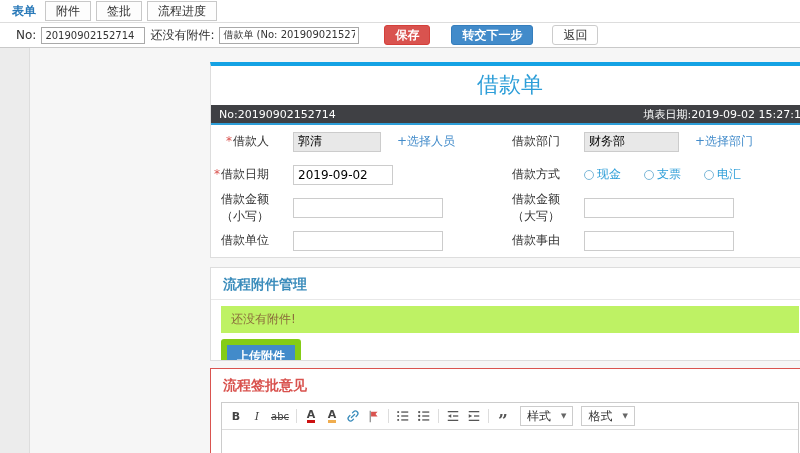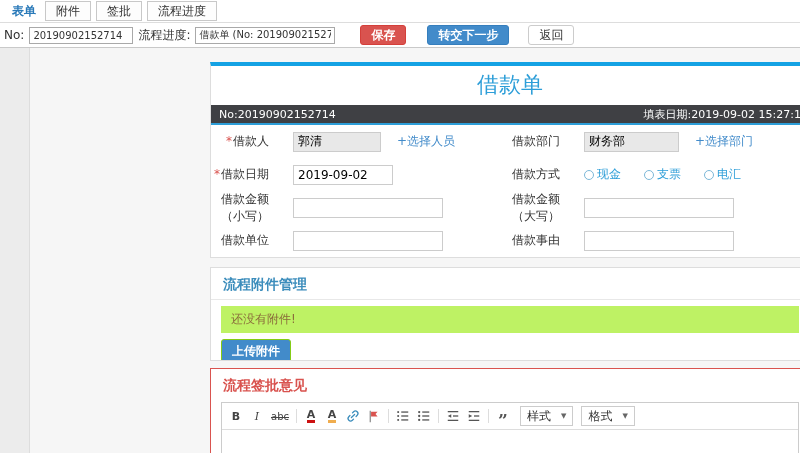--- a/index.html
+++ b/index.html
@@ -9,21 +9,21 @@
 
   
   .tabs { position:absolute; top:0; left:0; width:800px; height:23px; background:#fff;
     border-bottom:1px solid #ddd; display:flex; align-items:center; padding-left:8px; gap:5px; }
   .tab { padding:2px 10px; border:1px solid #c8c8c8; background:#fdfdfd; color:#333;
     cursor:pointer; font-size:12px; line-height:14px; }
   .tab.active { border:none; background:transparent; color:#2a7ab9; font-weight:bold; padding:2px 4px; }
 
   
   .toolbar { position:absolute; top:23px; left:0; width:800px; height:25px; background:#fff;
-    border-bottom:1px solid #c9c9c9; display:flex; align-items:center; padding-left:4px; gap:5px; }
+    border-bottom:1px solid #c9c9c9; display:flex; align-items:center; padding-left:16px; gap:5px; }
   .tlabel { font-size:12px; color:#333; white-space:nowrap; }
   .tinput { height:17px; border:1px solid #a9a9a9; font-size:10px; padding:0 3px; font-family:inherit; color:#333; }
   #no-input { width:104px; }
   #name-input { width:140px; }
   .btn { border:1px solid transparent; border-radius:3px; font-size:12px; line-height:14px;
     padding:2px 10px; cursor:pointer; font-family:inherit; font-weight:bold; white-space:nowrap; }
   .btn-danger { background:#d9534f; border-color:#d43f3a; color:#fff; margin-left:20px; }
   .btn-primary { background:#428bca; border-color:#357ebd; color:#fff; margin-left:16px; }
   .btn-default { background:#fff; border-color:#ccc; color:#333; margin-left:14px; font-weight:normal; }
 
@@ -50,21 +50,21 @@
   .star { color:#d9534f; margin-right:1px; }
   .radio-opt { display:flex; align-items:center; gap:3px; color:#2d9ed8; cursor:pointer; margin-right:7px; }
   .radio-circle { width:10px; height:10px; border:1px solid #7db8d8; border-radius:50%; background:#fff; display:inline-block; }
 
   
   #attach-panel { top:219px; height:94px; overflow:hidden; }
   .panel-heading { padding:8px 12px 7px; font-size:14px; font-weight:bold; line-height:16px; }
   .panel-heading.blue { color:#3c8dbc; border-bottom:1px solid #e8e8e8; }
   .panel-heading.red { color:#d9534f; }
   .empty-msg { margin:6px 10px; background:#bef264; color:#8a6d3b; padding:6px 10px; font-size:12px; line-height:15px; }
-  .upload-btn { margin:0 10px; background:#428bca; border:1px solid #84cc16; color:#fff;
+  .upload-btn { margin:0 10px; background:#428bca; border:6px solid #84cc16; color:#fff;
     font-weight:bold; padding:3px 10px; border-radius:3px; font-size:12px; cursor:pointer; font-family:inherit; }
 
   
   #approval-panel { top:320px; height:160px; border:1px solid #d9534f; overflow:hidden; }
   .editor { margin:2px 10px 10px; border:1px solid #ccc; }
   .editor-toolbar { display:flex; align-items:center; padding:3px 5px; gap:3px;
     border-bottom:1px solid #ddd; background:#fff; }
   .eicon { min-width:18px; height:18px; display:flex; align-items:center; justify-content:center;
     font-size:11px; color:#444; cursor:pointer; border-radius:2px; padding:0 2px; }
   .eicon.bold { font-weight:bold; }
@@ -88,21 +88,21 @@
   <div class="tabs">
     <div class="tab active">表单</div>
     <div class="tab">附件</div>
     <div class="tab">签批</div>
     <div class="tab">流程进度</div>
   </div>
 
   <div class="toolbar">
     <span class="tlabel">No:</span>
     <input id="no-input" class="tinput" value="20190902152714" style="">
-    <span class="tlabel">流程进度:</span>
+    <span class="tlabel">还没有附件:</span>
     <input id="name-input" class="tinput" value="借款单 (No: 20190902152714) 郭清" style="">
     <button class="btn btn-danger">保存</button>
     <button class="btn btn-primary">转交下一步</button>
     <button class="btn btn-default">返回</button>
   </div>
 
   <div class="content">
     <div class="left-strip"></div>
 
     <div class="panel" id="form-panel">

